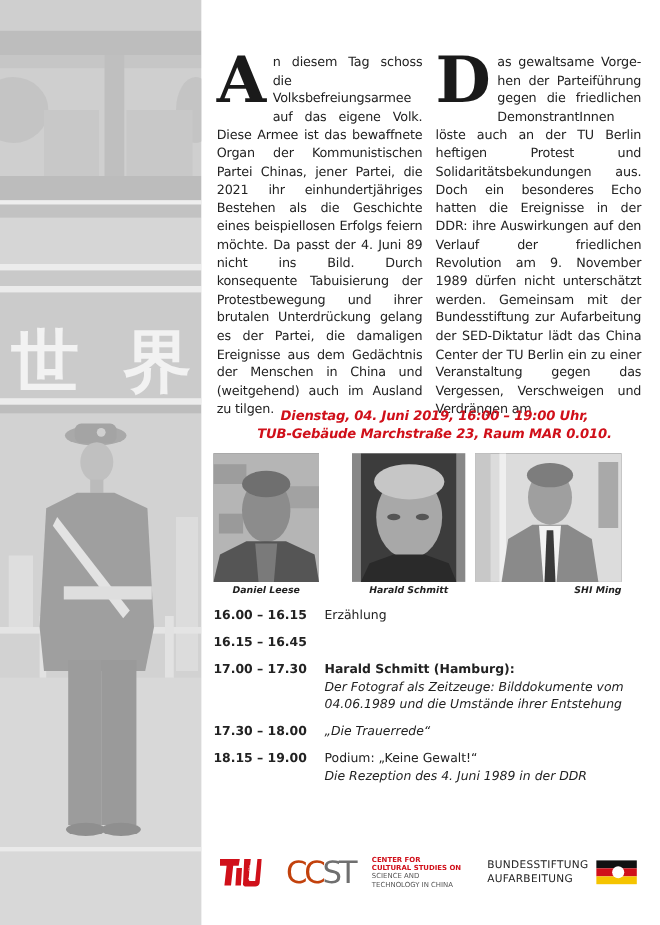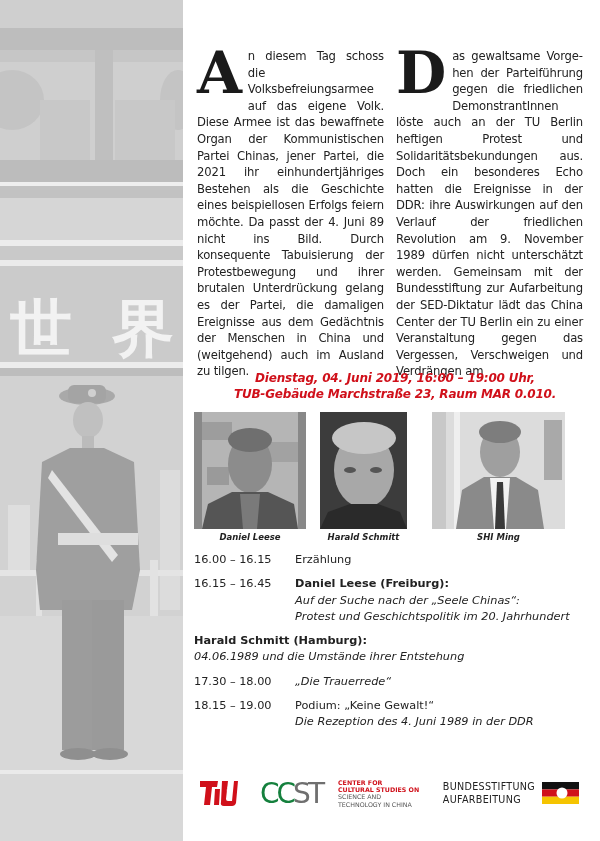--- a/index.html
+++ b/index.html
@@ -37,44 +37,44 @@
   }
 
   
   .speaker { position: absolute; top: 412px; text-align: center; }
   .speaker .portrait {
     width: 100%; height: 117px; background: #888; overflow: hidden; position: relative;
   }
   .speaker .name {
     margin-top: 3px; font-size: 8.5px; font-style: italic; font-weight: bold; color: #222;
   }
-  .sp1 { left: 194px; width: 112px; }
-  .sp2 { left: 320px; width: 87px; }
-  .sp3 { left: 432px; width: 133px; }
+  .sp1 { left: 194px; width: 96px; }
+  .sp2 { left: 320px; width: 103px; }
+  .sp3 { left: 432px; width: 133px; text-align: right; }
 
   
   .programme {
     position: absolute; left: 194px; top: 552px; width: 400px;
     font-size: 11.3px; line-height: 16.3px; color: #222;
   }
   .prog-row { display: flex; margin-bottom: 8px; }
-  .prog-time { width: 101px; flex: none; font-weight: normal; }
+  .prog-time { width: 101px; flex: none; font-weight: bold; }
   .prog-body { flex: 1; }
   .prog-body .speaker-name { font-weight: bold; }
   .prog-body .title { font-style: italic; }
 
   
   .logos { position: absolute; top: 775px; left: 190px; width: 410px; height: 40px; }
   .logo-tu { position: absolute; left: 10px; top: 4px; width: 38px; height: 28px; }
   .logo-ccst { position: absolute; left: 70px; top: 3px; width: 160px; height: 32px; }
   .ccst-letters {
     position: absolute; left: 0; top: 2px; font-size: 28px; line-height: 28px;
     letter-spacing: -3px; font-family: "DejaVu Sans", sans-serif;
   }
-  .ccst-letters .cc { color: #15803d; margin-top: 32px; }
+  .ccst-letters .cc { color: #c2410c; margin-top: 32px; }
   .ccst-letters .st { color: #6f6f6f; text-align: right; }
   .ccst-text {
     position: absolute; left: 78px; top: 1px; font-size: 6.3px; line-height: 7.2px;
     font-family: "DejaVu Sans", sans-serif; white-space: nowrap;
   }
   .ccst-text .red { color: #d0101a; font-weight: bold; }
   .ccst-text .grey { color: #555; }
   .logo-bsa { position: absolute; left: 243px; top: 5px; width: 160px; height: 28px; }
   .bsa-text {
     position: absolute; right: 58px; top: 1px; text-align: left;
@@ -200,29 +200,26 @@
 
 <div class="programme">
   <div class="prog-row">
     <div class="prog-time">16.00 – 16.15</div>
     <div class="prog-body">
       <div>Erzählung</div>
     </div>
   </div>
   <div class="prog-row">
     <div class="prog-time">16.15 – 16.45</div>
-    <div class="prog-body">
-      <div class="speaker-name">Daniel Leese (Freiburg):</div>
-      <div class="title">Auf der Suche nach der „Seele Chinas“:</div>
-      <div class="title">Protest und Geschichtspolitik im 20. Jahrhundert</div>
-    </div>
-  </div>
-  <div class="prog-row">
+  </div>
+  <div class="prog-row">
+    <div class="prog-time">17.00 – 17.30</div>
     <div class="prog-body">
       <div class="speaker-name">Harald Schmitt (Hamburg):</div>
+      <div class="title">Der Fotograf als Zeitzeuge: Bilddokumente vom</div>
       <div class="title">04.06.1989 und die Umstände ihrer Entstehung</div>
     </div>
   </div>
   <div class="prog-row">
     <div class="prog-time">17.30 – 18.00</div>
     <div class="prog-body">
       <div class="title">„Die Trauerrede“</div>
     </div>
   </div>
   <div class="prog-row">

